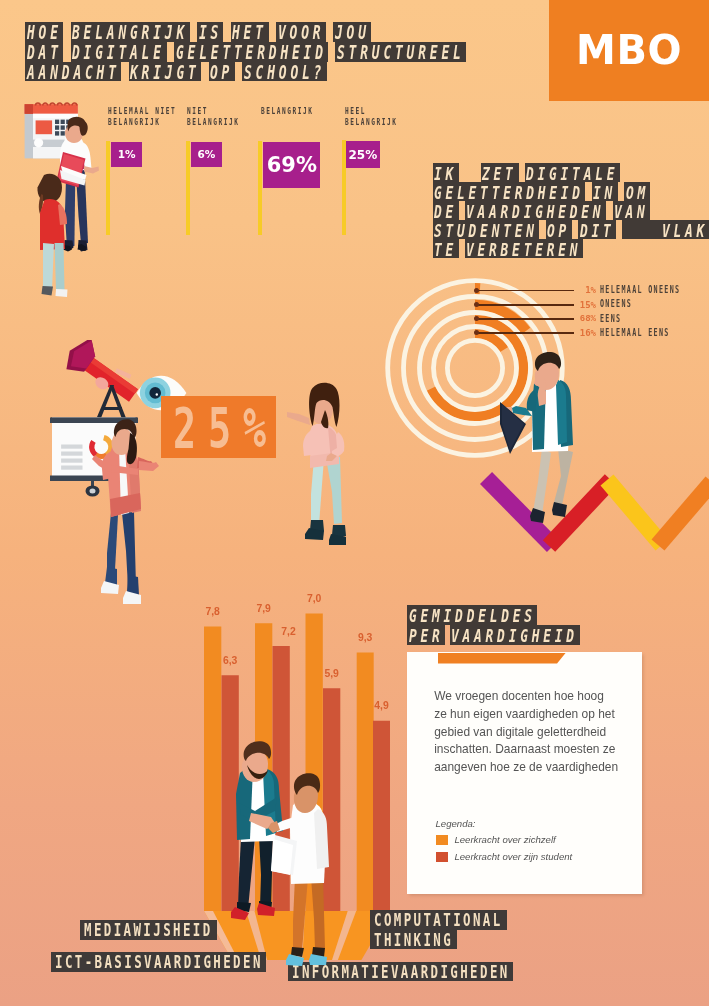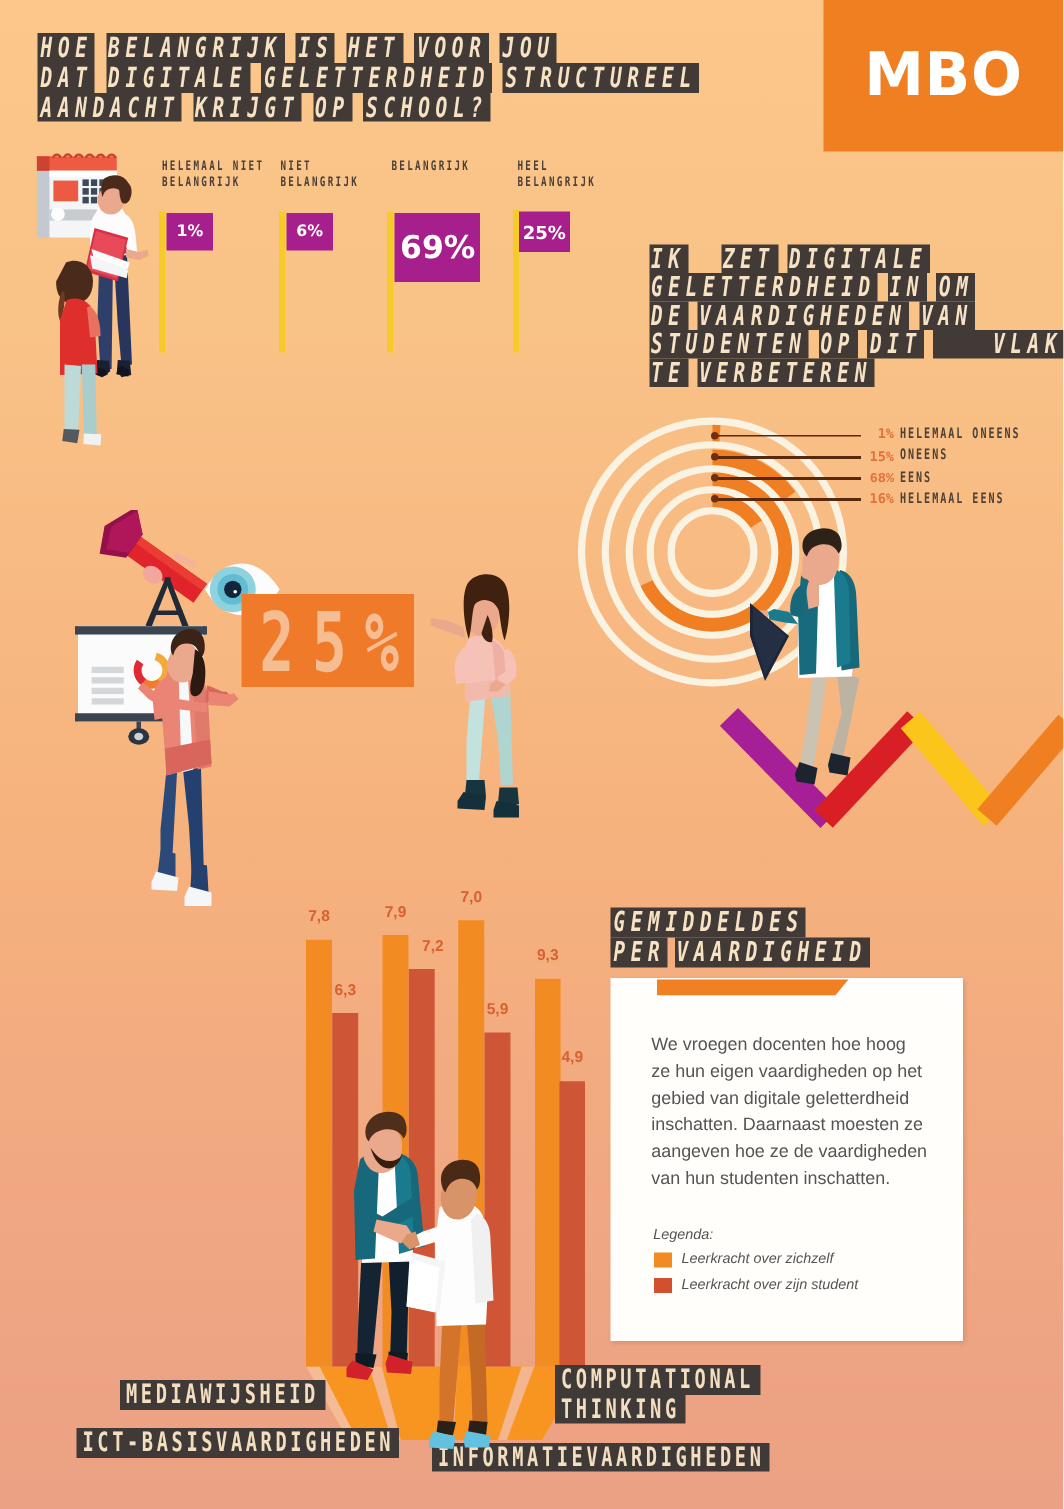--- a/index.html
+++ b/index.html
@@ -327,21 +327,20 @@
   <div class="abs" style="left:406.8px;top:651.5px;width:235px;height:242px;background:#fffefb;
               box-shadow:1.5px 1.5px 3px rgba(120,70,40,0.22);"></div>
   <div class="abs" style="left:438px;top:652.5px;width:128px;height:11px;
               background:#f08022;clip-path:polygon(0 0,100% 0,93% 100%,0 100%);"></div>
   <div class="abs cardtxt" id="cardpara" style="left:434.2px;top:688px;width:200px;">
       <div>We vroegen docenten hoe hoog</div>
       <div>ze hun eigen vaardigheden op het</div>
       <div>gebied van digitale geletterdheid</div>
       <div>inschatten. Daarnaast moesten ze</div>
       <div>aangeven hoe ze de vaardigheden</div>
-      <div>van hun studenten inschatten.</div>
     </div>
   <div class="abs cardleg" style="left:435.5px;top:817.8px;">Legenda:</div>
   <div id="cardleg">
       <div class="abs" style="left: 435.5px; top: 834.6px; width: 12.7px; height: 10.7px; background: rgb(242, 139, 33);"></div>
       <div class="abs cardleg" style="left: 454.4px; top: 833.6px;">Leerkracht over zichzelf</div>
       <div class="abs" style="left: 435.5px; top: 851.5px; width: 12.7px; height: 10.7px; background: rgb(210, 80, 47);"></div>
       <div class="abs cardleg" style="left: 454.4px; top: 850.5px;">Leerkracht over zijn student</div>
     </div>
 
   <svg class="abs" width="200" height="120" viewBox="0 0 200 120" style="left:40px;top:340px;">

